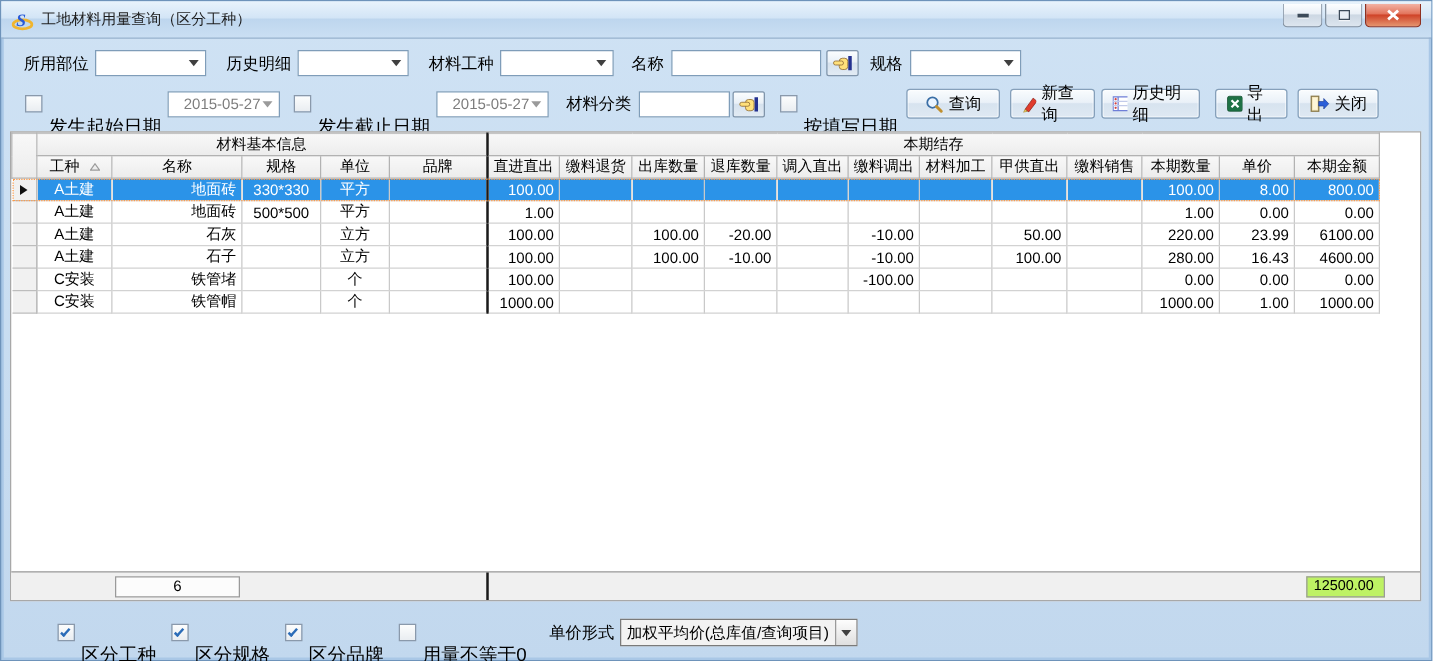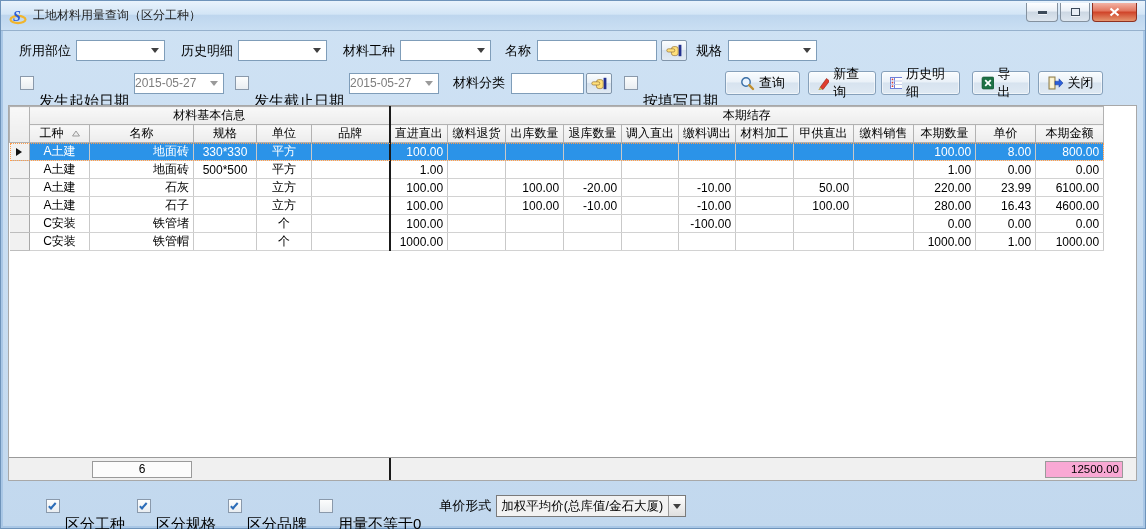--- a/index.html
+++ b/index.html
@@ -27,21 +27,21 @@
   .filter-row2 { position:absolute; left:8px; top:69px; height:28px; display:flex; align-items:center; }
   .flabel { font-size:13px; white-space:nowrap; }
   .required-box { display:flex; align-items:center; border:2px solid #e32020; padding:2px 4px; gap:5px; }
   .tbox { height:21px; border:1px solid #7f9db9; background:#fff; font-size:12px; padding:0 3px;
           font-family:"Liberation Sans","DejaVu Sans",sans-serif; }
   .tbox.yellow { background:#fffbd9; width:108px; }
   .hand-btn { width:26px; height:21px; border:1px solid #8195aa; border-radius:2px;
               background:linear-gradient(#fbfdfe,#e9f0f7 45%,#d6e2ee 50%,#e2ebf4);
               display:flex; align-items:center; justify-content:center; }
   .combo { height:21px; border:1px solid #7f9db9; background:#fff; display:flex; align-items:center; position:relative; }
-  .combo .cval { flex:1; padding:0 0; white-space:nowrap; overflow:hidden; }
+  .combo .cval { flex:1; padding:0 12px; white-space:nowrap; overflow:hidden; }
   .arrow-dn { width:0; height:0; border-left:4px solid transparent; border-right:4px solid transparent; border-top:5px solid #404040; margin-right:5px; }
   .combo.date { background:#fff; }
   .combo.date .cval { color:#7d7d7d; }
   .combo.date .arrow-dn { border-top-color:#9a9a9a; }
 
   .cb { width:14px; height:14px; border:1px solid #8a99ab; background:linear-gradient(#fcfdfd,#e9edf1); display:inline-flex; align-items:center; justify-content:center; }
   .check-mark { display:none; width:8px; height:4px; border-left:2px solid #2b6cb8; border-bottom:2px solid #2b6cb8; transform:rotate(-48deg) translate(0,-1px); }
   .cb.on .check-mark { display:block; }
   .cb-label { font-size:15px; margin-left:5px; white-space:nowrap;margin-top:36px; }
 
@@ -62,21 +62,21 @@
   .gdiv { border-left:2px solid #1a1a1a !important; }
   tr.sel td { background:#2b93e8; color:#fff; }
   tr.sel td.selcell { background:#f1f1f1; color:#000; }
   tr.sel { outline:1px dotted #ff9c4a; outline-offset:-1px; }
   .row-arrow { display:inline-block; width:0; height:0; border-top:4px solid transparent; border-bottom:4px solid transparent; border-left:6px solid #111; }
   .sort-svg { vertical-align:middle; margin-left:8px; }
 
   .grid-footer { position:absolute; left:0; right:0; bottom:0; height:23px; background:#f0f0f0; border-top:1px solid #9a9a9a; }
   .footer-div { position:absolute; left:380px; top:0; bottom:0; width:2px; background:#1a1a1a; }
   .count-box { position:absolute; left:83px; top:3px; width:100px; height:17px; background:#fcfcfc; border:1px solid #9a9a9a; text-align:center; line-height:15px; }
-  .total-box { position:absolute; left:1036px; top:3px; width:78px; height:17px; background:#f9a8d4; border:1px solid #9a9a9a; text-align:right; line-height:15px; padding-right:3px; font-size:11.5px; }
+  .total-box { position:absolute; left:1036px; top:3px; width:63px; height:17px; background:#bef264; border:1px solid #9a9a9a; text-align:center; line-height:15px; padding-right:3px; font-size:11.5px; }
 
   
   .bottombar { position:absolute; left:3px; right:3px; top:486px; height:40px; display:flex; align-items:center; }
   .bopt { display:flex; align-items:center; margin-left:12px; }
   .bopt:nth-child(1){ margin-left:10px;padding-left:33px; }
   .price-label { font-size:13px; margin-left:18px; margin-right:5px; white-space:nowrap; }
   .classic-combo { width:190px; height:22px; border:1px solid #7a7a7a; background:#f2f2f2; display:flex; align-items:center; }
   .classic-combo .cval { flex:1; padding:0 4px; font-size:12.5px; white-space:nowrap; overflow:hidden; }
   .classic-combo .cc-btn { width:17px; height:20px; border-left:1px solid #9a9a9a; background:linear-gradient(#fdfdfd,#dfdfdf); display:flex; align-items:center; justify-content:center; }
 </style>
@@ -413,20 +413,20 @@
           </span>
           <span class="cb-label">区分品牌</span>
         </span>
         <span class="bopt">
           <span class="cb "></span>
           <span class="cb-label">用量不等于0</span>
         </span>
       </span>
     <span class="price-label">单价形式</span>
     <div class="classic-combo">
-      <span class="cval">加权平均价(总库值/金石大厦)</span>
+      <span class="cval">加权平均价(总库值/查询项目)</span>
       <span class="cc-btn">
           <span class="arrow-dn" style="margin-right:0;"></span>
         </span>
     </div>
   </div>
 
 </div>
 
 </body></html>

